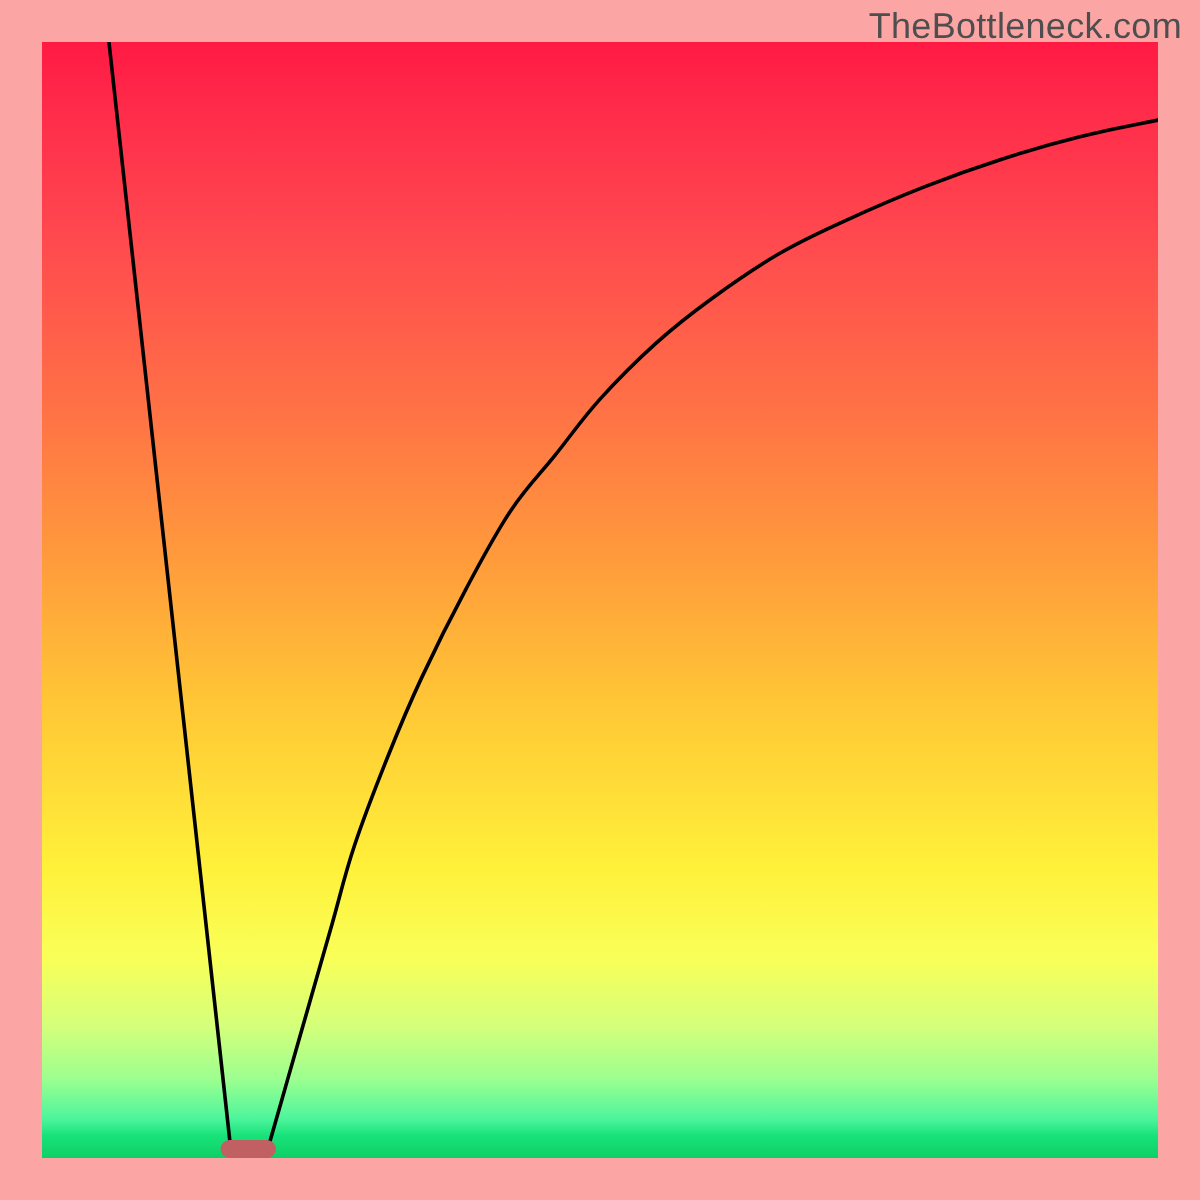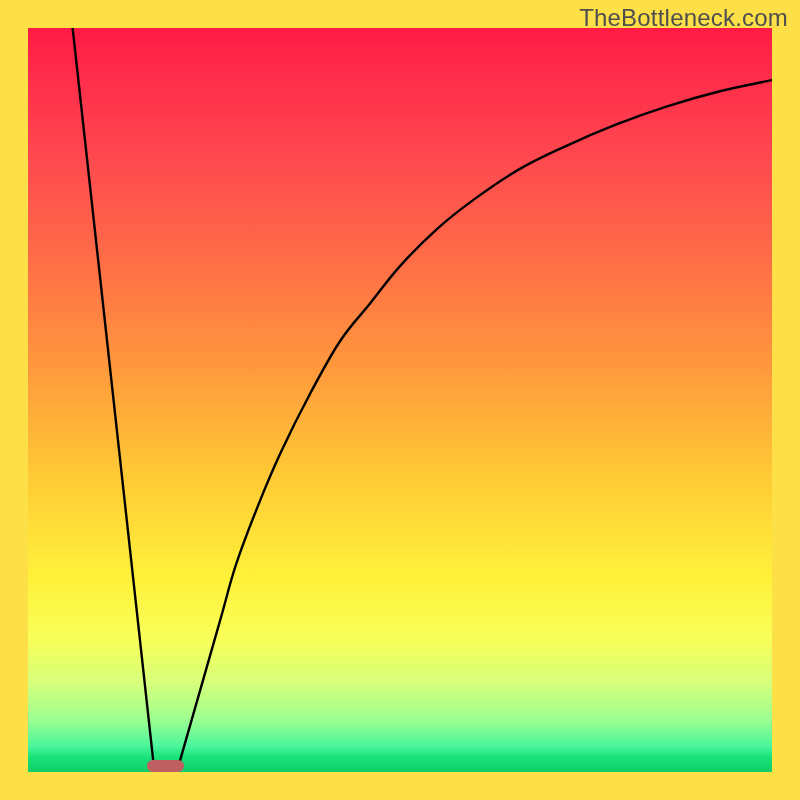--- a/index.html
+++ b/index.html
@@ -8,21 +8,21 @@
     width: 800px;
     height: 800px;
     overflow: hidden;
     background: #000;
     font-family: Arial, Helvetica, sans-serif;
   }
   .frame {
     position: relative;
     width: 800px;
     height: 800px;
-    background: #fde047;
+    background: #fca5a5;
   }
   .plot-area {
     position: absolute;
     left: 28px;
     top: 28px;
     width: 744px;
     height: 744px;
     overflow: hidden;
   }
   .gradient-bg {

